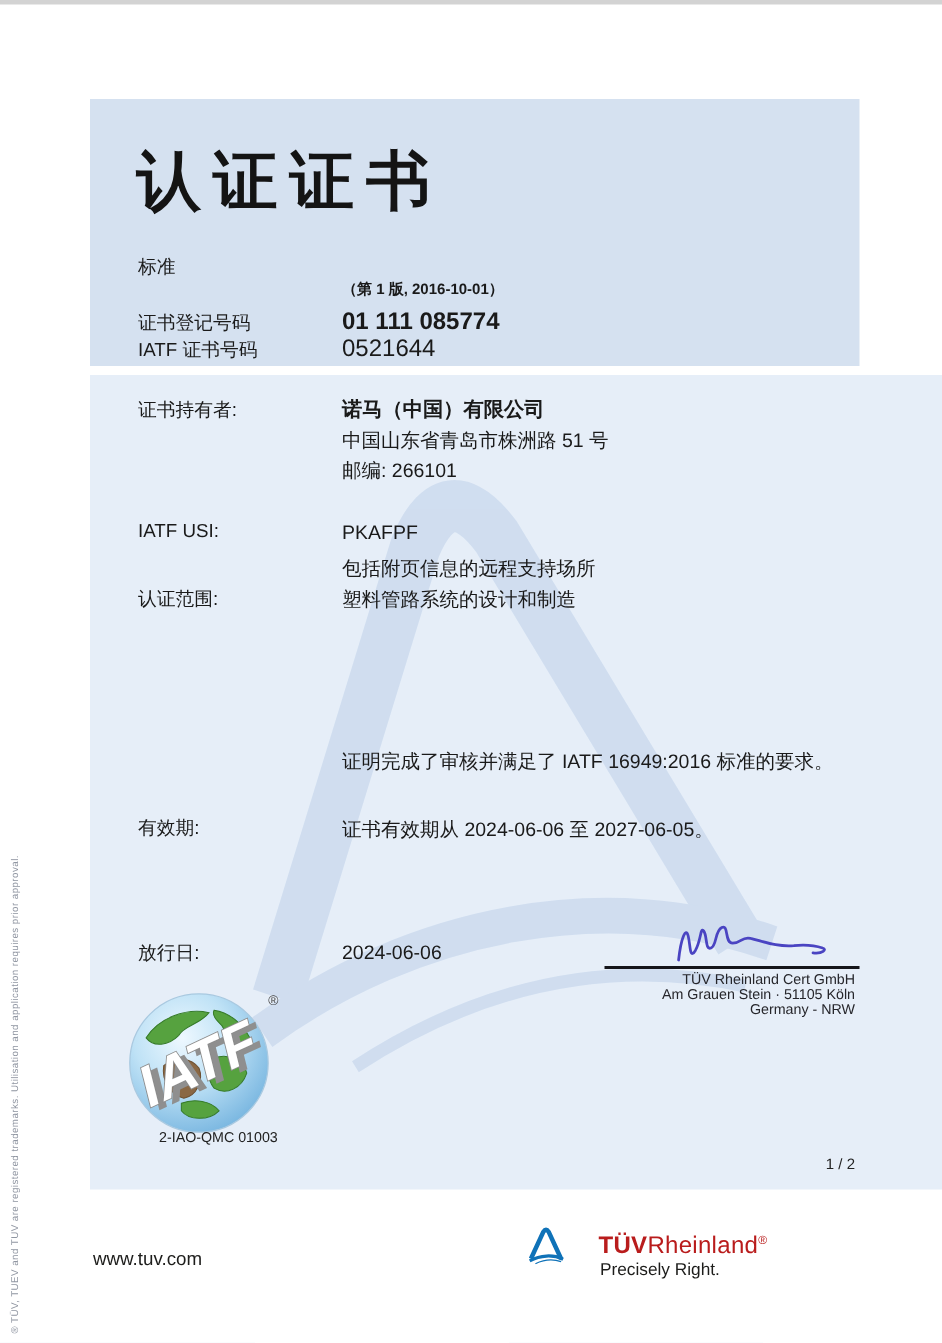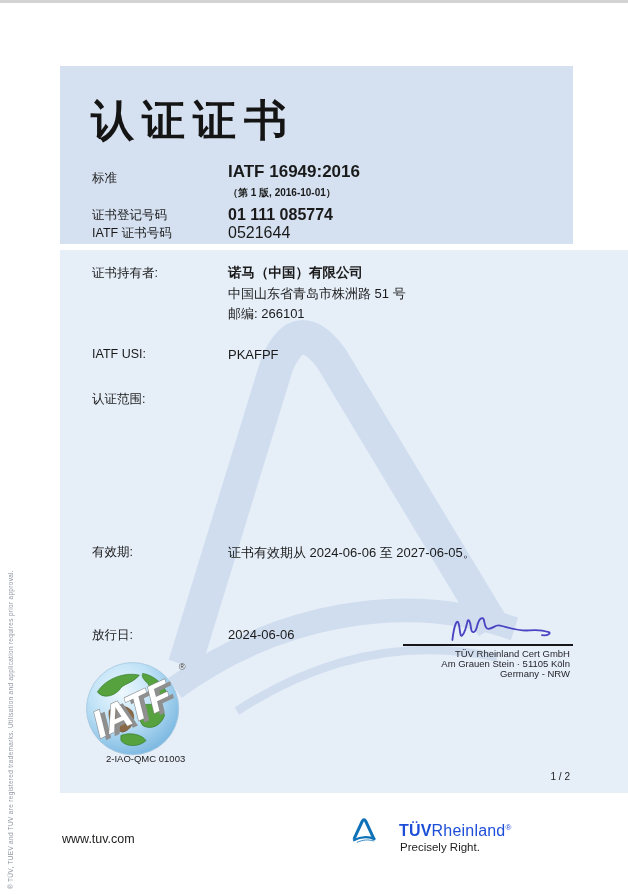--- a/index.html
+++ b/index.html
@@ -53,39 +53,38 @@
   .sig-line { position:absolute; left:343px; top:394px; width:170px; height:1.5px; background:#15151a; }
   .signer-info { position:absolute; left:290px; top:399px; width:220px; text-align:right; font-size:9.5px; line-height:10px; color:#26262b; }
 
   .iatf-globe { position:absolute; left:24px; top:406px; }
   .iatf-caption { position:absolute; left:46px; top:503px; font-size:9.5px; color:#222; }
   .page-number { position:absolute; left:448px; top:521px; width:62px; text-align:right; font-size:10px; color:#222; }
 
   
   .website { position:absolute; left:62px; top:832px; font-size:12.5px; color:#1d1d1b; }
   .brand-triangle { position:absolute; left:350px; top:818px; color:var(--brand-blue,#0f72b8); }
-  .brand-wordmark { position:absolute; left:399px; top:822px; font-size:16px; color:#1d4ed8; letter-spacing:.2px; }
+  .brand-wordmark { position:absolute; left:399px; top:822px; font-size:16px; color:#b91c1c; letter-spacing:.2px; }
   .brand-wordmark .bold { font-weight:700; }
   .brand-wordmark sup { font-size:8px; vertical-align:6px; }
   .brand-tagline { position:absolute; left:400px; top:841px; font-size:11.5px; color:#1d1d1b; }
 
   .iatf-word { font-family:"Liberation Sans","DejaVu Sans",sans-serif; font-weight:700; font-style:italic; }
 </style>
 </head>
 <body>
 
 <div class="page">
   <div class="top-border"></div>
 
   <div class="side-note">® TÜV, TUEV and TUV are registered trademarks. Utilisation and application requires prior approval.</div>
 
   <section class="header-block">
     <h1 class="cert-title">认证证书</h1>
     <div class="hlabel std-label">标准</div>
-    <div class="hval std-value">IATF 16949:2016</div>
     <div class="hval std-edition">（第 1 版, 2016-10-01）</div>
     <div class="hlabel reg-label">证书登记号码</div>
     <div class="hval reg-value">01 111 085774</div>
     <div class="hlabel iatfno-label">IATF 证书号码</div>
     <div class="hval iatfno-value">0521644</div>
   </section>
 
   <section class="body-block">
 
     <svg class="watermark" width="420" height="400" viewBox="0 0 100 92" preserveAspectRatio="none" aria-hidden="true">
@@ -94,23 +93,26 @@
       <path d="M24 90 C45 80 66 78 87 85" fill="none" stroke="currentColor" stroke-width="2"></path>
     </svg>
 
     <div class="blabel holder-label">证书持有者:</div>
     <div class="bval holder-name">诺马（中国）有限公司</div>
     <div class="bval holder-addr">中国山东省青岛市株洲路 51 号</div>
     <div class="bval holder-post">邮编: 266101</div>
 
     <div class="blabel usi-label">IATF USI:</div>
     <div class="bval usi-value">PKAFPF</div>
+    <div class="bval usi-note">包括附页信息的远程支持场所</div>
 
     <div class="blabel scope-label">认证范围:</div>
+    <div class="bval scope-value">塑料管路系统的设计和制造</div>
 
+    <div class="bval statement">证明完成了审核并满足了 IATF 16949:2016 标准的要求。</div>
 
     <div class="blabel validity-label">有效期:</div>
     <div class="bval validity-value">证书有效期从 2024-06-06 至 2027-06-05。</div>
 
     <div class="blabel issue-label">放行日:</div>
     <div class="bval issue-value">2024-06-06</div>
 
     <svg class="signature-svg" width="140" height="40" viewBox="0 0 140 50" aria-hidden="true">
       <path d="M8 40 C10 22 14 12 16 20 C18 28 17 40 22 32 C27 23 26 12 29 16 C32 20 30 32 35 30 C40 28 38 16 44 13 C50 10 46 26 53 26 C60 26 61 20 68 22 C80 25 90 29 104 28 C114 27 122 28 128 30 C132 31 128 35 120 34" fill="none" stroke="var(--signature-ink,#4a44c2)" stroke-width="2.3" stroke-linecap="round"></path>
     </svg>

